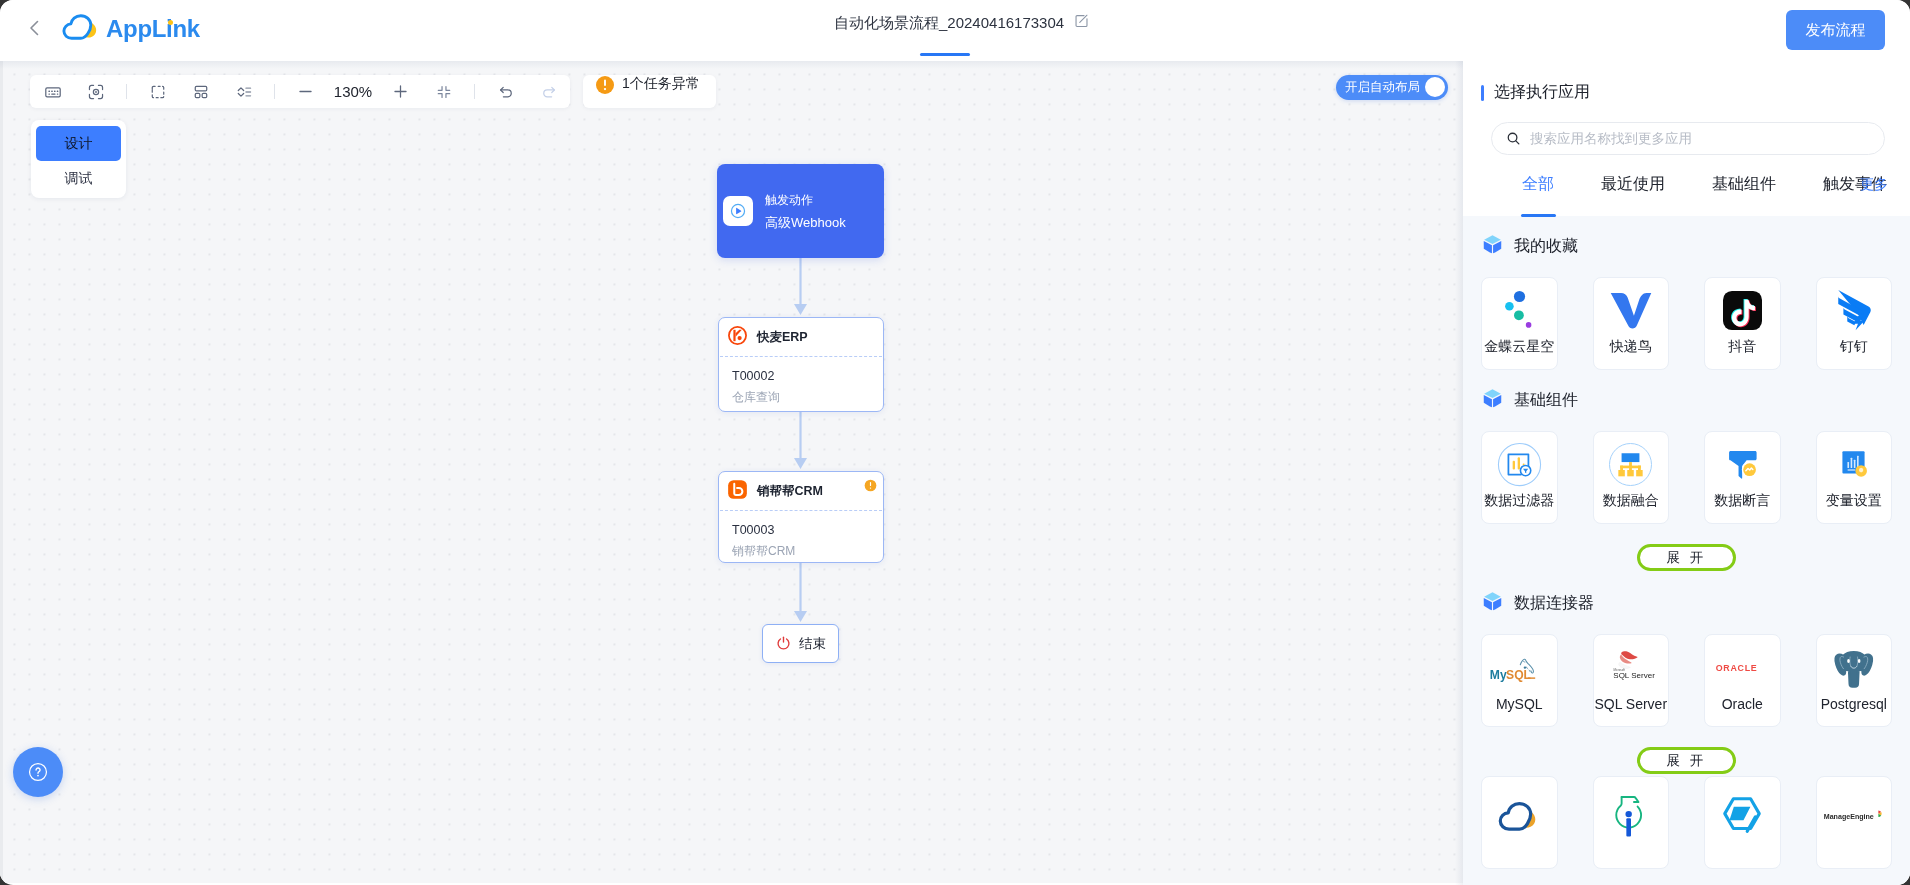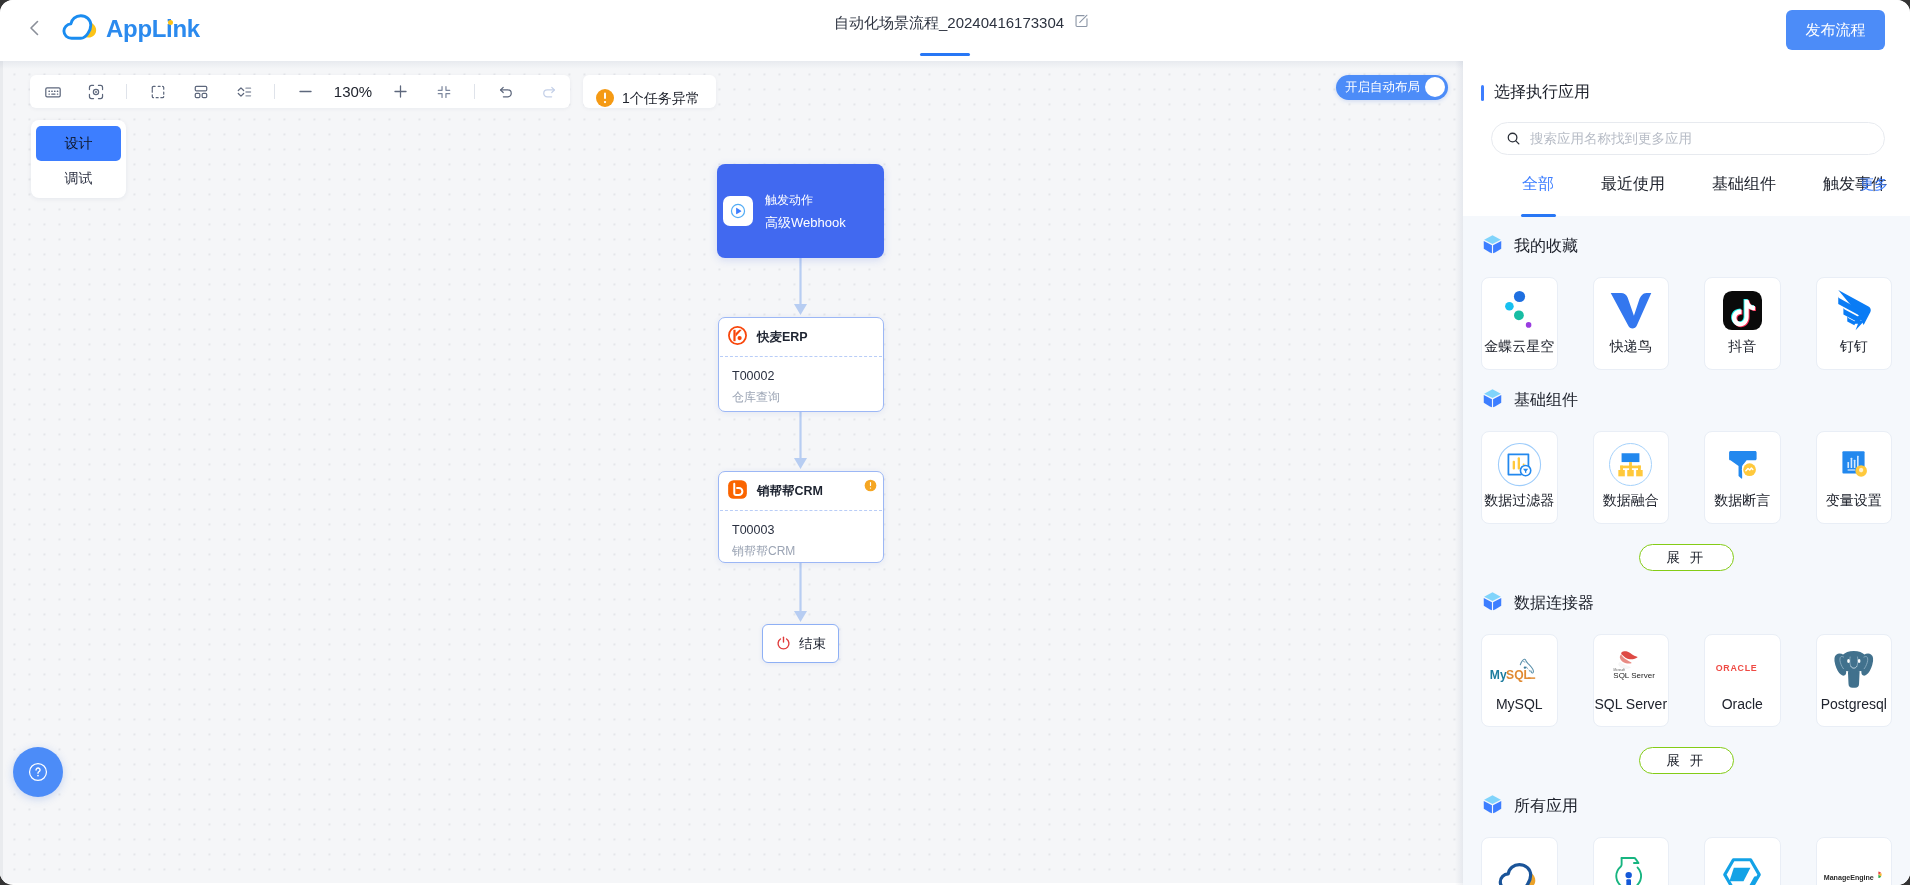--- a/index.html
+++ b/index.html
@@ -24,21 +24,21 @@
       background-image:radial-gradient(circle at 0.8px 0.8px, #e2e4e8 0.9px, transparent 1.1px);
       background-size:15px 15px;background-position:13.5px 12.5px;overflow:hidden;}
   .edge-strip{position:absolute;left:0;top:61px;width:2.5px;height:822px;background:#e9ebee;}
   .topbar-shadow{position:absolute;left:0;top:61px;width:1463px;height:8px;background:linear-gradient(to bottom, rgba(150,162,184,.14) 0%, rgba(150,162,184,0) 100%);pointer-events:none;z-index:2;}
 
   
   .toolbar{position:absolute;left:30px;top:14px;height:33px;background:#fff;border-radius:6px;display:flex;align-items:center;padding:0 0 0 1px;box-shadow:0 1px 4px rgba(20,40,80,.05);}
   .tb-item{width:22px;height:33px;display:flex;align-items:center;justify-content:center;border-radius:5px;cursor:pointer;margin:0 10.5px;}
   .tb-sep{width:1px;height:15px;background:#dfe3ea;margin:0 9px;}
   .tb-zoom{font-size:15px;color:#20242e;min-width:46px;text-align:center;cursor:pointer;margin:0 3px;}
-  .warnchip{position:absolute;left:583px;top:14px;height:33px;width:133px;background:#fff;border-radius:6px;display:flex;align-items:flex-end;gap:7px;padding:0 0 0 12px;box-shadow:0 1px 4px rgba(20,40,80,.05);}
+  .warnchip{position:absolute;left:583px;top:14px;height:33px;width:133px;background:#fff;border-radius:6px;display:flex;align-items:flex-start;gap:7px;padding:0 0 0 12px;box-shadow:0 1px 4px rgba(20,40,80,.05);}
   .warnchip .txt{font-size:14px;color:#20242e;}
 
   
   .modebox{position:absolute;left:31px;top:59px;width:95px;height:78px;background:#fff;border-radius:8px;box-shadow:0 1px 5px rgba(20,40,80,.07);padding:6px 5px;}
   .mode-item{height:35px;border-radius:5px;display:flex;align-items:center;justify-content:center;font-size:14px;color:#2c3142;cursor:pointer;}
   .mode-item.active{background:#3d7eff;color:#0f172a;}
 
   
   .autolayout{position:absolute;left:1336px;top:13.5px;height:25px;width:112px;background:#4c8cf8;border-radius:13px;display:flex;align-items:center;padding:0 2.5px 0 9px;gap:5px;cursor:pointer;box-shadow:0 1px 4px rgba(60,110,220,.22);}
   .autolayout .lbl{font-size:12.5px;color:#fff;white-space:nowrap;}
@@ -84,21 +84,21 @@
   .rp-body{position:absolute;left:0;top:155px;width:447px;height:669px;background:#f5f8fc;overflow:hidden;}
   .rp-scroll{position:absolute;left:0;top:0;width:447px;padding:0 0 20px 0;}
   .sect{padding:0 18px;}
   .sect-hd{display:flex;align-items:center;gap:10px;height:61px;}
   .sect-hd .tx{font-size:16px;color:#20242e;font-weight:normal;}
   .grid{display:grid;grid-template-columns:repeat(4,1fr);gap:35px;}
   .card{height:93px;background:#fff;border:1px solid #e9eef6;border-radius:8px;display:flex;flex-direction:column;align-items:center;justify-content:center;gap:9px;cursor:pointer;}
   .card .ic{height:38px;display:flex;align-items:center;justify-content:center;}
   .card .nm{font-size:14px;color:#20242e;white-space:nowrap;}
   .expand-wrap{display:flex;justify-content:center;padding:20px 0 2px;}
-  .expand{height:27px;padding:0 27px;border:1px solid #84cc16;background:#fff;border-radius:15px;font-size:13.5px;color:#20242e;display:flex;align-items:center;letter-spacing:3px;cursor:pointer;}
+  .expand{height:27px;padding:0 27px;border:3px solid #84cc16;background:#fff;border-radius:15px;font-size:13.5px;color:#20242e;display:flex;align-items:center;letter-spacing:3px;cursor:pointer;}
 
   .panel-shadow{position:absolute;left:1455px;top:61px;width:8px;height:824px;background:linear-gradient(to right, rgba(160,170,190,0) 0%, rgba(150,162,184,.16) 100%);pointer-events:none;}
 </style>
 </head>
 <body>
 
 <div class="frame">
 
   <div class="topbar">
     <div class="back-btn">
@@ -517,28 +517,20 @@
                 </div>
               <div class="nm">Postgresql</div>
             </div>
           </div>
           <div class="expand-wrap">
             <div class="expand">展 开</div>
           </div>
         </div>
 
         <div class="sect">
-          <div class="sect-hd">
-            <span><svg width="23" height="23" viewBox="0 0 24 24" fill="none">
-                  <path d="M12 2.3L20.7 7.0 12 11.6 3.3 7.0z" fill="#80d4fb"></path>
-                  <path d="M2.9 8.3l8.5 4.6v8.1l-2.1-.7-6.4-3.8z" fill="#3d7eff"></path>
-                  <path d="M21.1 8.3l-8.5 4.6v8.1l2.1-.7 6.4-3.8z" fill="#3d7eff"></path>
-                </svg></span>
-            <span class="tx">所有应用</span>
-          </div>
           <div class="grid">
             <div class="card">
               <div class="ic">
                   <svg width="44" height="38" viewBox="0 0 52 44" fill="none">
                     <path d="M27.0 15.0c6.3-2.6 14.0.5 17.1 6.4 2.6 5.1.7 11.0-4.4 13.3-5.7 2.7-12.8.3-16.3-4.5-3.5-4.7-2.1-11.4 3.6-15.2z" fill="#eba229"></path>
                     <path d="M14.2 37.5c-5.7 0-10.3-4.3-10.3-9.6 0-5.1 4.1-9.3 9.4-9.6.7-6.2 6.4-11.0 13.2-11.0 7.4 0 13.3 5.6 13.3 12.4 0 6.8-5.9 17.8-13.3 17.8z" fill="#fff"></path>
                     <path d="M14.2 37.5c-5.7 0-10.3-4.3-10.3-9.6 0-5.1 4.1-9.3 9.4-9.6.7-6.2 6.4-11.0 13.2-11.0 7.4 0 13.3 5.6 13.3 12.4 0 6.8-5.9 17.8-13.3 17.8z" stroke="#1a5499" stroke-width="3.8" stroke-linejoin="round" fill="none"></path>
                   </svg>
                 </div>
               <div class="nm" style="height:5px"></div>

